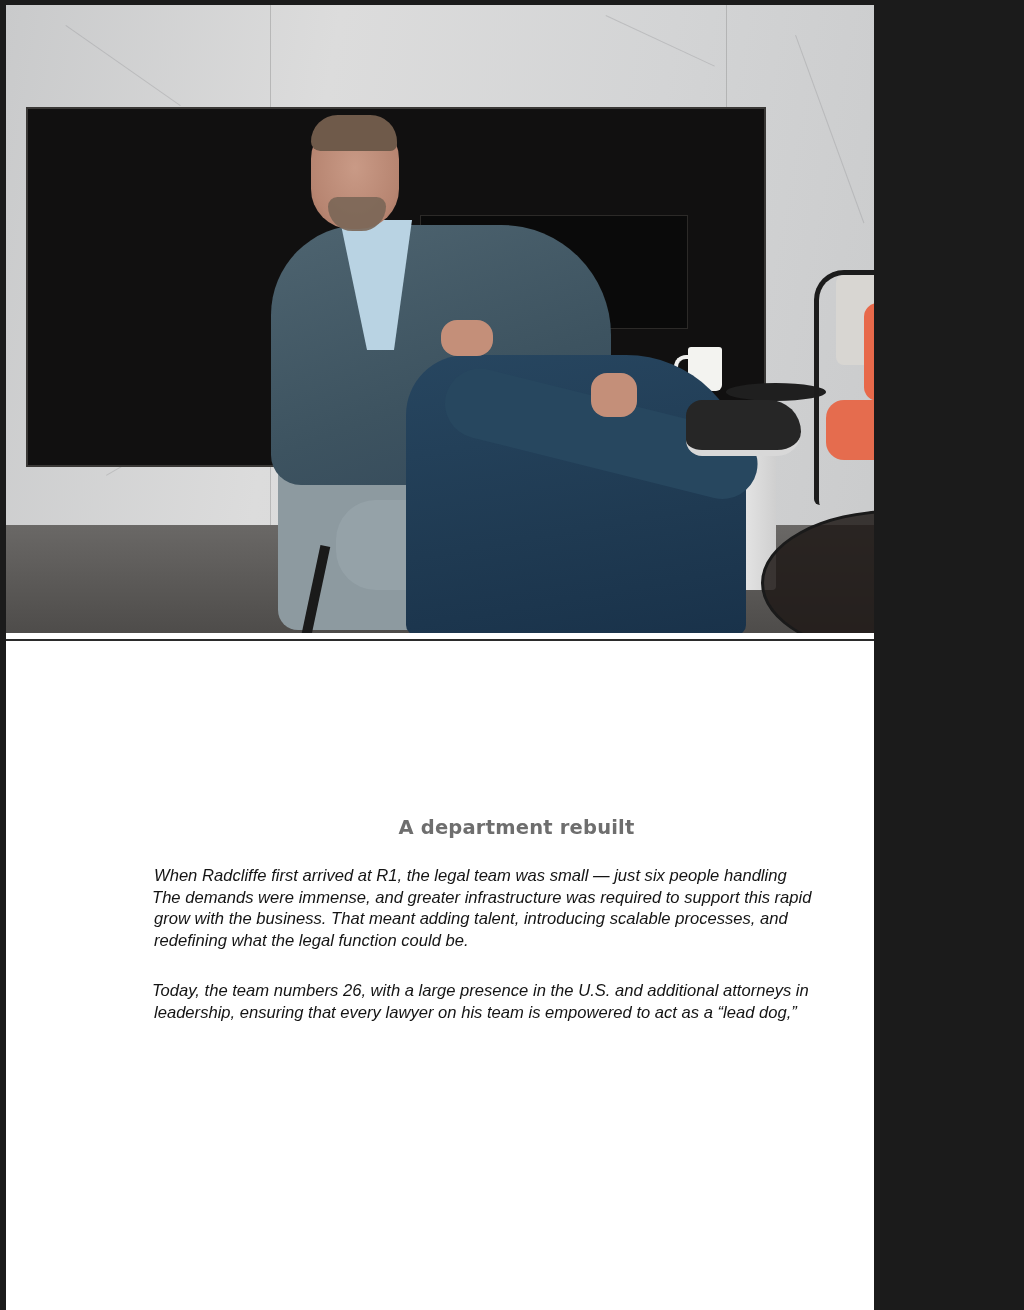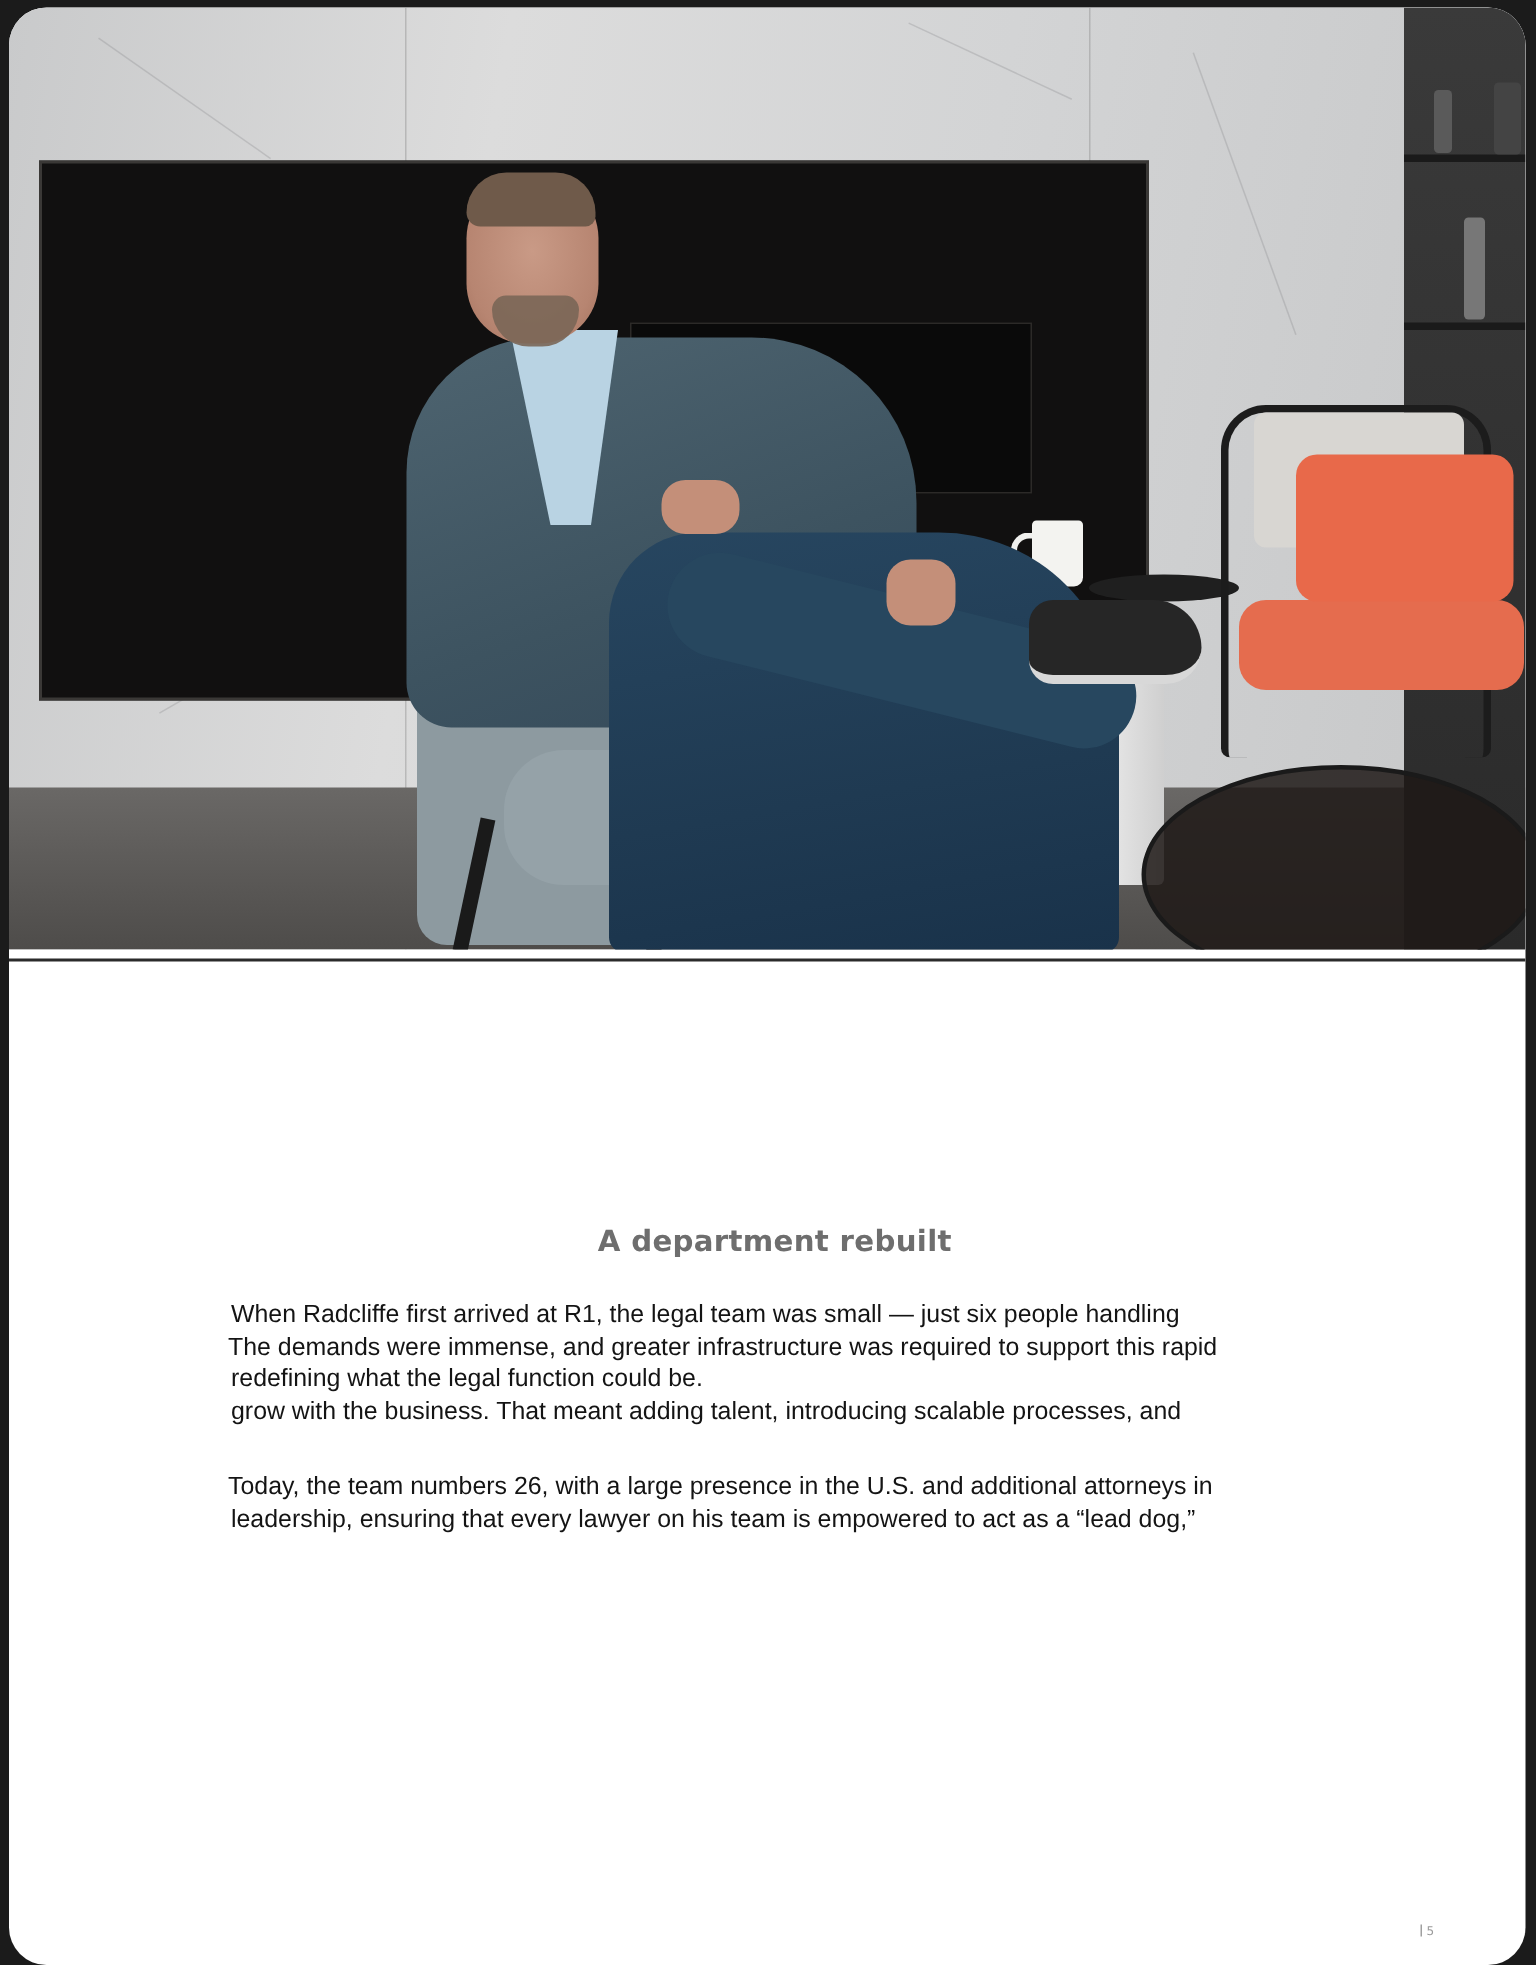--- a/index.html
+++ b/index.html
@@ -3,24 +3,23 @@
 <meta charset="utf-8">
 <style>
   html, body { margin: 0; padding: 0; }
   body {
     width: 1024px; height: 1310px; overflow: hidden;
     background: #1b1b1b;
     position: relative;
     font-family: "Liberation Sans", sans-serif;
   }
   .page {
-    position: absolute; left: 6px; top: 5px; width: 1011px; height: 1305px;
+    position: absolute; left: 6px; top: 5px; width: 868px; height: 1305px;
     background: #ffffff;
     overflow: hidden;
-    border-radius: 25px;
   }
   
   .photo {
     position: absolute; left: 0; top: 0; width: 1011px; height: 628px;
     overflow: hidden;
     background: linear-gradient(100deg, #c9cacb 0%, #dcdcdc 30%, #d3d4d5 60%, #c6c7c8 100%);
   }
   .marble-vein { position: absolute; background: rgba(120,120,125,0.25); transform-origin: left top; }
   .tile-seam { position:absolute; top:0; width:1px; height:628px; background:rgba(150,150,150,0.5); }
   .fireplace {
@@ -94,21 +93,21 @@
   .heading {
     position: absolute; left: 0; top: 811px; width: 1021px; text-align: center;
     font-family: "DejaVu Sans", sans-serif;
     font-size: 19.5px; font-weight: bold; color: #6e6e6e; letter-spacing: 0.2px;
   }
   .body-text {
     position: absolute; left: 148px; width: 720px;
     font-family: "Liberation Sans", sans-serif;
     font-size: 16.6px; line-height: 21.5px; color: #141414;
   }
-  .body-text .ln { display:block; white-space: nowrap; }
+  .body-text .ln { display:block; white-space: nowrap; font-style: italic; }
   .p1 { top: 860px; }
   .p2 { top: 975px; }
   .page-num {
     position: absolute; left: 941px; top: 1278px;
     font-family: "DejaVu Sans", sans-serif; font-size: 8px; color: #9a9a9a;
   }
   .page-num .bar { display:inline-block; width:1px; height:8px; background:#a0a0a0; margin-right:3px; vertical-align:-1px; }
 </style>
 </head>
 <body>
@@ -168,22 +167,22 @@
     </div>
   </div>
 
   <div class="rule"></div>
 
   <div class="heading">A department rebuilt</div>
 
   <div class="body-text p1">
     <span class="ln">When Radcliffe first arrived at R1, the legal team was small — just six people handling</span>
     <span class="ln" style="margin-left:-2px;">The demands were immense, and greater infrastructure was required to support this rapid</span>
+    <span class="ln">grow with the business. That meant adding talent, introducing scalable processes, and</span>
     <span class="ln">redefining what the legal function could be.</span>
-    <span class="ln">grow with the business. That meant adding talent, introducing scalable processes, and</span>
   </div>
 
   <div class="body-text p2">
     <span class="ln" style="margin-left:-2px;">Today, the team numbers 26, with a large presence in the U.S. and additional attorneys in</span>
     <span class="ln">leadership, ensuring that every lawyer on his team is empowered to act as a “lead dog,”</span>
   </div>
 
   <div class="page-num">
     <span class="bar"></span><span>5</span>
   </div>

